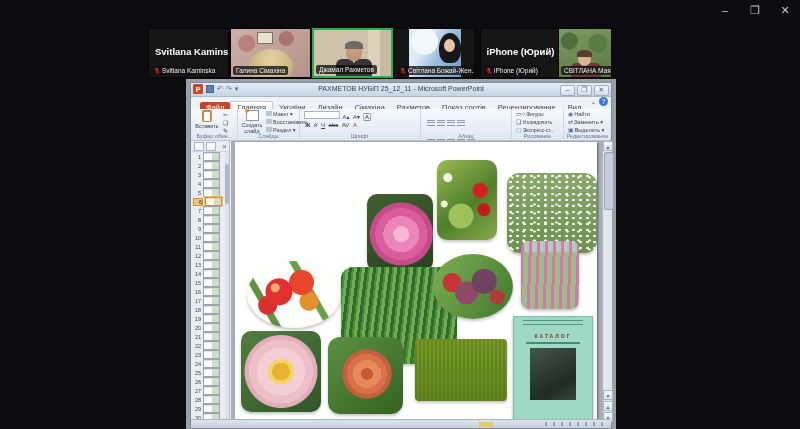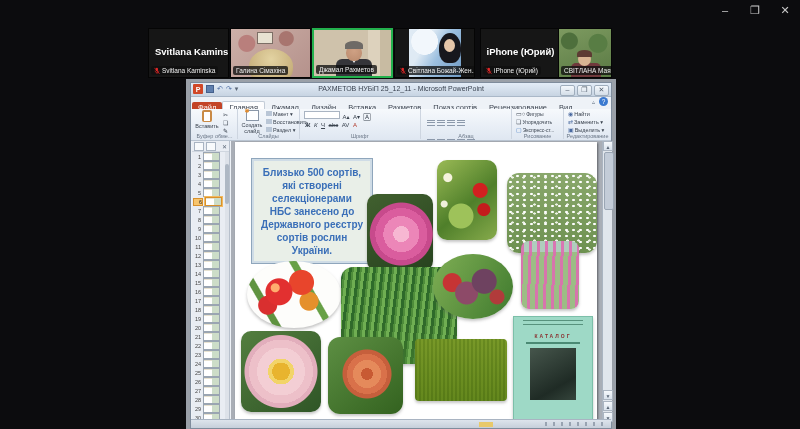--- a/index.html
+++ b/index.html
@@ -53,21 +53,21 @@
     display:flex;align-items:center;justify-content:center;border-radius:1px;}
   .qbtn{font-size:7px;color:#4a6aa0;line-height:10px;}
   .saveicon{width:8px;height:8px;background:#5f7fae;border:1px solid #44608c;box-sizing:border-box;}
   #ppt-title{position:absolute;left:0;right:0;top:2px;text-align:center;font-size:7px;color:#3a4350;}
   .ppt-ctrls{position:absolute;right:2px;top:2px;display:flex;gap:2px;}
   .ppt-ctrls span{width:13px;height:9px;font-size:7px;line-height:8px;text-align:center;color:#54606e;
     background:linear-gradient(#f4f8fc,#d4dee8);border:1px solid #9fadbc;border-radius:2px;}
   
   #tab-row{position:absolute;left:0;top:13px;width:100%;height:13px;border-bottom:1px solid #c3ccd7;}
   .tab{display:inline-block;font-size:7.5px;line-height:12px;padding:0 6px;color:#3c4450;}
-  .tab.file{background:#c34427;color:#fff;margin-left:1px;border-radius:2px 2px 0 0;}
+  .tab.file{background:#c34427;color:#fff;margin-left:9px;border-radius:2px 2px 0 0;}
   .tab.sel{background:#fdfdfe;border:1px solid #c3ccd7;border-bottom:none;border-radius:2px 2px 0 0;}
   #tab-right{position:absolute;right:3px;top:14px;display:flex;gap:4px;align-items:center;}
   .helpq{width:9px;height:9px;border-radius:50%;background:#3b7ad0;color:#fff;font-size:6.5px;line-height:9px;text-align:center;}
   .ribcaret{font-size:6px;color:#5a6a7c;}
   
   #ribbon{position:absolute;left:0;top:26px;width:100%;height:31px;
     background:linear-gradient(#f6f9fc,#e8eef6 60%,#dfe7f1);border-bottom:1px solid #b9c4d1;}
   .rgroup{position:absolute;top:0;height:30px;border-right:1px solid #cdd5e0;box-sizing:border-box;}
   .glabel{position:absolute;bottom:0;left:0;width:100%;text-align:center;font-size:5.5px;color:#6b7787;white-space:nowrap;overflow:hidden;}
   .bigbtn{position:absolute;top:1px;display:flex;flex-direction:column;align-items:center;width:26px;}
@@ -263,21 +263,21 @@
     </div>
     <div id="ppt-title">РАХМЕТОВ НУБіП 25_12_11 - Microsoft PowerPoint</div>
     <div class="ppt-ctrls">
       <span>–</span>
       <span>❐</span>
       <span>✕</span>
     </div>
   </div>
 
   <div id="tab-row">
-    <span class="tab file">Файл</span><span class="tab sel">Главная</span><span class="tab">Джамал</span><span class="tab">Дизайн</span><span class="tab">Вставка</span><span class="tab">Рахметов</span><span class="tab">Показ сортів</span><span class="tab">Рецензирование</span><span class="tab">Вид</span>
+    <span class="tab file">Файл</span><span class="tab sel">Главная</span><span class="tab">України</span><span class="tab">Дизайн</span><span class="tab">Сімахіна</span><span class="tab">Рахметов</span><span class="tab">Показ сортів</span><span class="tab">Рецензирование</span><span class="tab">Вид</span>
   </div>
   <div id="tab-right">
     <span class="ribcaret">▵</span>
     <span class="helpq">?</span>
   </div>
 
   <div id="ribbon">
     <div class="rgroup" style="left:1px;width:46px;">
       <div class="bigbtn" style="left:2px;">
         <div class="clipicon"></div>
@@ -484,29 +484,20 @@
           </div>
         </div>
     <div id="panel-scroll">
           <div class="pthumb"></div>
         </div>
   </div>
 
   <div id="canvas">
     <div id="slide">
 
-      <div id="textbox">
-        <p>Близько 500 сортів,
-які  створені
-селекціонерами
-НБС занесено до
-Державного реєстру
-сортів рослин
-України.</p>
-      </div>
 
       <div class="simg r10" id="img-berries"></div>
       <div class="simg r12" id="img-whitefield"></div>
       <div class="simg r10" id="img-peony-pink"></div>
       <div class="simg ell" id="img-nectarines"></div>
       <div class="simg r12" id="img-greens"></div>
       <div class="simg ell" id="img-plums"></div>
       <div class="simg r8" id="img-tamarix"></div>
       <div class="simg r10" id="img-peony-cream"></div>
       <div class="simg r12" id="img-daylily"></div>

